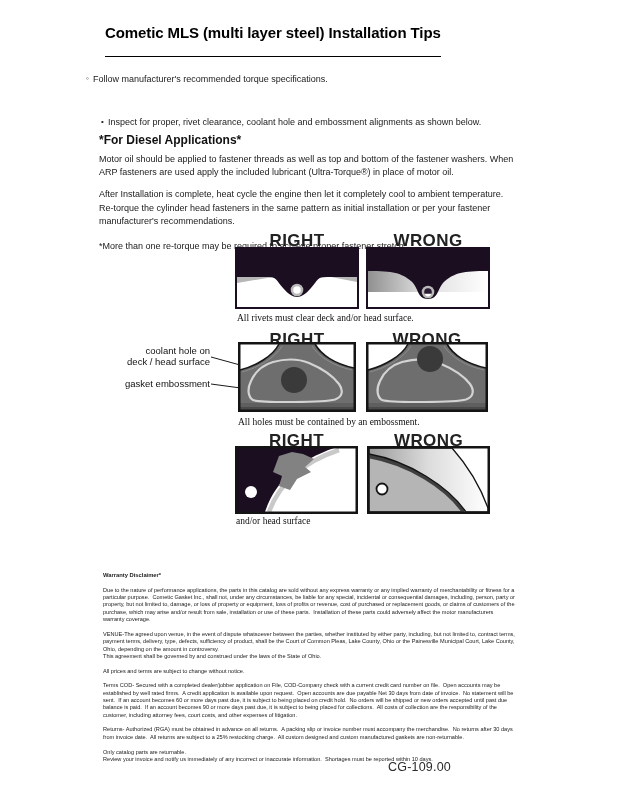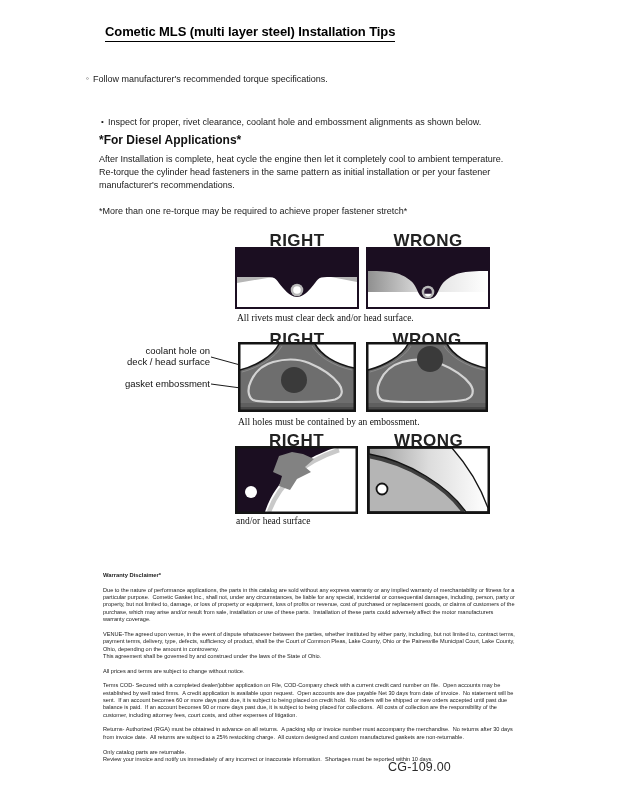--- a/index.html
+++ b/index.html
@@ -3,22 +3,22 @@
 <meta charset="utf-8">
 <style>
   html,body{margin:0;padding:0;background:#ffffff;}
   .page{
     position:relative;width:618px;height:800px;background:#ffffff;overflow:hidden;
     font-family:"Liberation Sans","DejaVu Sans",sans-serif;color:#1a1a1a;
   }
   .abs{position:absolute;}
   
   .title{
-    left:105px;top:24px;font-size:13px;font-weight:bold;color:#000;
-    border-bottom:1.5px solid #000;padding-bottom:2px;letter-spacing:-0.1px;white-space:pre;
+    left:105px;top:24px;font-size:15px;font-weight:bold;color:#000;
+    border-bottom:1.5px solid #000;padding-bottom:15px;letter-spacing:-0.1px;white-space:pre;
   }
   
   .bullets{left:86px;top:44px;font-size:9px;line-height:14px;white-space:pre;}
   .bline{display:block;}
   .bline .glyph{display:inline-block;width:7px;font-size:8px;position:relative;top:-1px;}
   .bline.indent{margin-left:15px;}
   .bline.indent .glyph{width:7px;font-size:8px;top:-1px;}
   
   .diesel{left:99px;top:117px;width:416px;}
   .diesel h2{margin:16px 0 6px 0;font-size:12px;font-weight:bold;color:#111;}
@@ -45,20 +45,21 @@
 
   <div class="abs title">Cometic MLS (multi layer steel) Installation Tips</div>
 
   <div class="abs bullets">
     <div class="bline"><span class="glyph">◦</span><span>Follow manufacturer's recommended torque specifications.</span></div>
     <div class="bline indent"><span class="glyph">•</span><span>Inspect for proper, rivet clearance, coolant hole and embossment alignments as shown below.</span></div>
   </div>
 
   <div class="abs diesel">
     <h2>*For Diesel Applications*</h2>
+    <p>Motor oil should be applied to fastener threads as well as top and bottom of the fastener washers. When ARP fasteners are used apply the included lubricant (Ultra-Torque®) in place of motor oil.</p>
     <p>After Installation is complete, heat cycle the engine then let it completely cool to ambient temperature. Re-torque the cylinder head fasteners in the same pattern as initial installation or per your fastener manufacturer's recommendations.</p>
     <p class="note">*More than one re-torque may be required to achieve proper fastener stretch*</p>
   </div>
 
   <div class="abs rw-label" style="left:235px;top:231px;width:124px;">RIGHT</div>
   <div class="abs rw-label" style="left:366px;top:231px;width:124px;">WRONG</div>
 
   <svg class="abs" style="left:235px;top:247px;" width="124" height="62" viewBox="0 0 124 62">
     <rect width="124" height="62" fill="#1b0e21"></rect>
     <path fill="#ffffff" d="M2,30 H32 C42,30 41,33 48,41 C53,47 58,50 62,50 C66,50 71,47 76,41 C83,33 82,30 92,30 H122 V60 H2 Z"></path>

